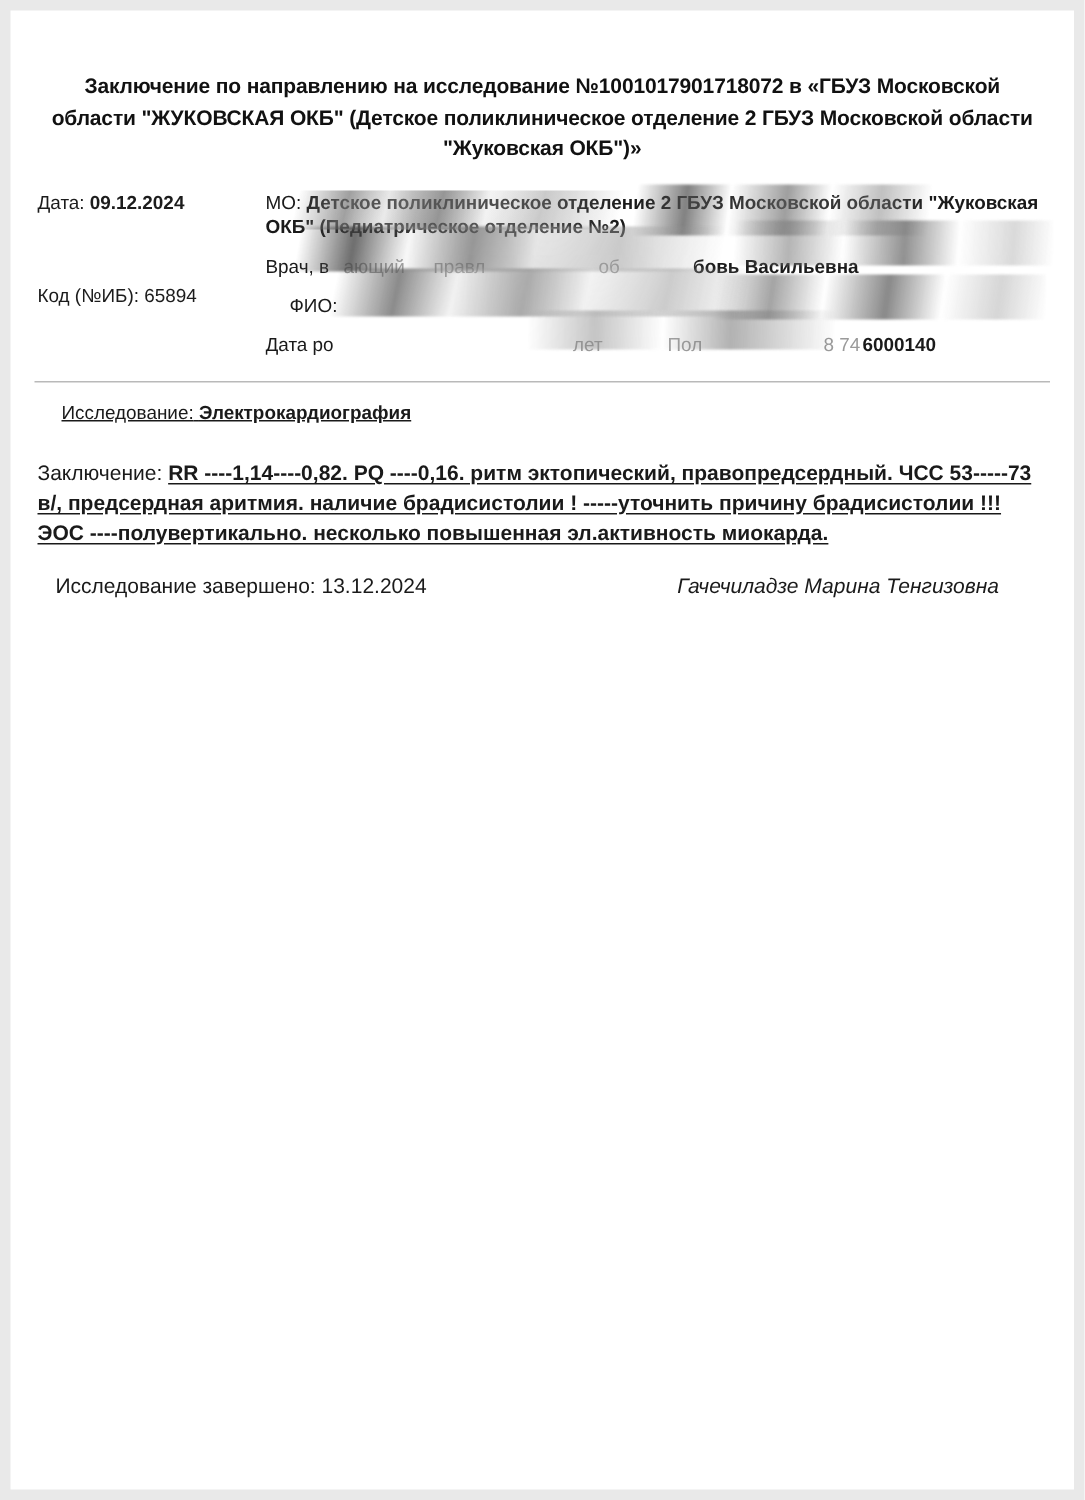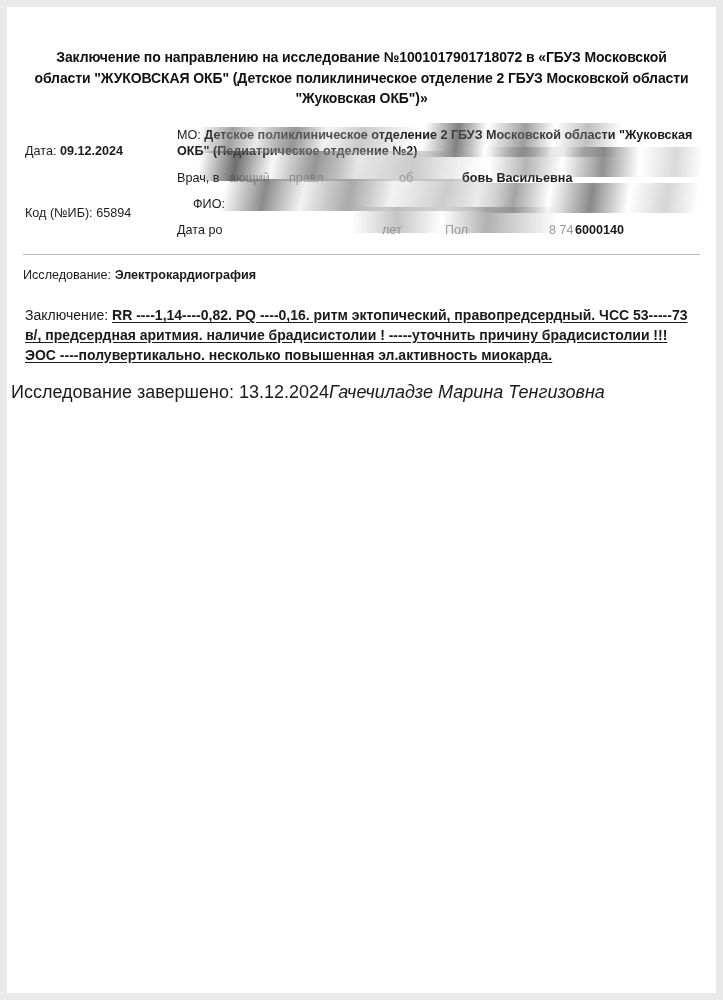--- a/index.html
+++ b/index.html
@@ -43,21 +43,20 @@
     display: flex;
     flex-direction: row;
     padding: 18px 18px 0 18px;
     font-size: 12.6px;
     line-height: 1.0;
   }
   .info-left {
     width: 152px;
     flex: 0 0 152px;
     padding-top: 2px;
-    margin-top: 16px;
   }
   .info-right {
     flex: 1 1 auto;
     position: relative;
     min-height: 104px;
   }
   .info-left .row {
     margin: 0 0 0 0;
     white-space: nowrap;
     color: #1c1c1c;
@@ -144,45 +143,46 @@
   
   .divider {
     border: 0;
     border-top: 1px solid #b9b9b9;
     margin: 10px 16px 0 16px;
     height: 0;
   }
 
   
   .study-row {
-    padding: 14px 18px 0 16px;
+    padding: 14px 18px 0 34px;
     font-size: 12.6px;
     line-height: 1.0;
+    text-decoration: underline;
   }
   .study-row.desc { padding-top: 16px; }
 
   
   .conclusion {
     padding: 24px 18px 0 18px;
     font-size: 14px;
     line-height: 1.42;
   }
   .concl-label { font-weight: normal; }
   .concl-text {
     font-weight: bold;
     text-decoration: underline;
     text-underline-offset: 2px;
   }
 
   
   .footer {
     display: flex;
-    justify-content: flex-start;
-    padding: 18px 18px 0 4px;
-    font-size: 18px;
+    justify-content: space-between;
+    padding: 18px 18px 0 30px;
+    font-size: 14px;
     line-height: 1.0;
   }
   .footer .right { padding-right: 32px; font-style: italic; }
 </style>
 </head>
 <body>
 
 <div class="page">
 
   <h1 class="doc-title">Заключение по направлению на исследование №1001017901718072 в «ГБУЗ Московской области "ЖУКОВСКАЯ ОКБ" (Детское поликлиническое отделение 2 ГБУЗ Московской области "Жуковская ОКБ")»</h1>

